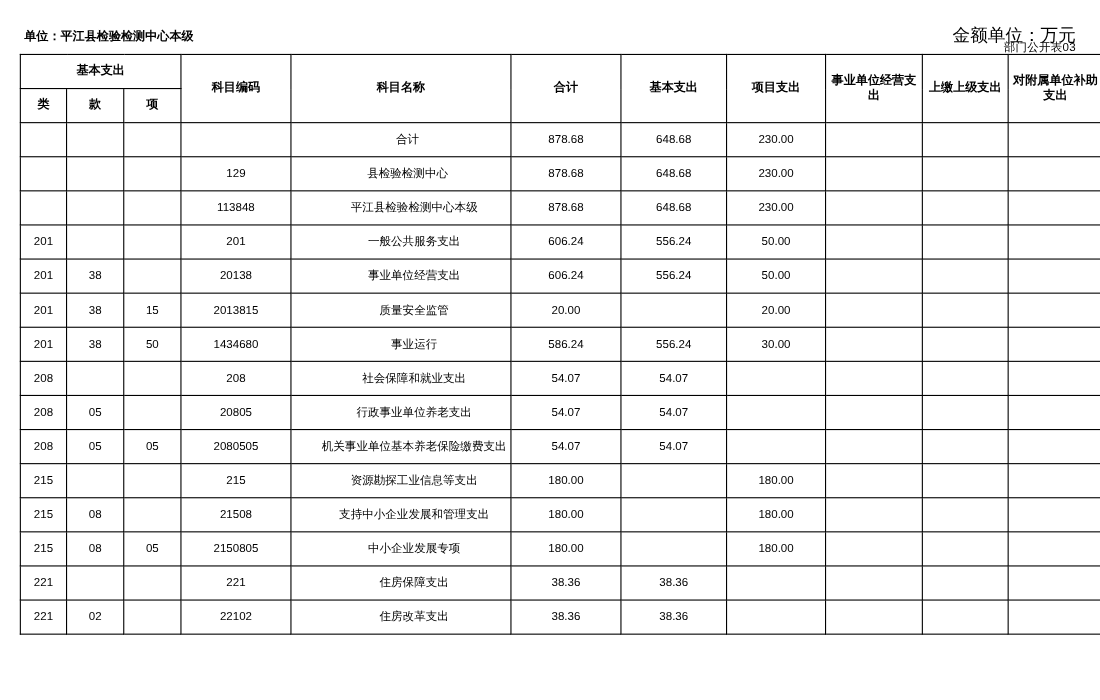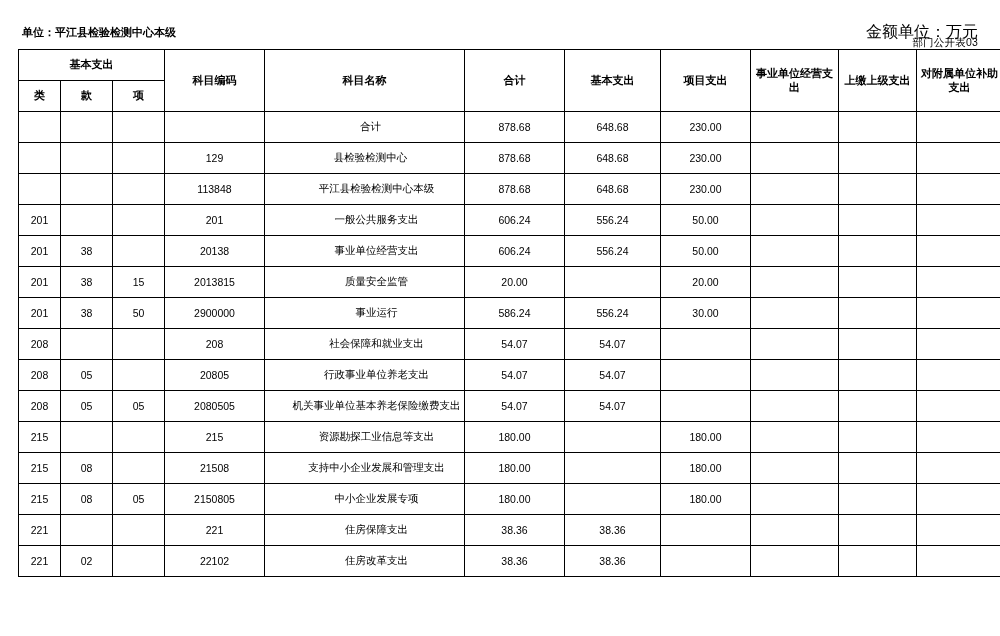--- a/index.html
+++ b/index.html
@@ -227,21 +227,21 @@
           <td class="cell-num"></td>
           <td class="cell-num">20.00</td>
           <td class="cell-num"></td>
           <td class="cell-num"></td>
           <td class="cell-num"></td>
         </tr>
         <tr>
           <td class="cell-cls">201</td>
           <td class="cell-cls">38</td>
           <td class="cell-cls">50</td>
-          <td class="cell-code">2900000</td>
+          <td class="cell-code">1434680</td>
           <td class="cell-name lvl1">事业运行</td>
           <td class="cell-num">586.24</td>
           <td class="cell-num">556.24</td>
           <td class="cell-num">30.00</td>
           <td class="cell-num"></td>
           <td class="cell-num"></td>
           <td class="cell-num"></td>
         </tr>
         <tr>
           <td class="cell-cls">208</td>

